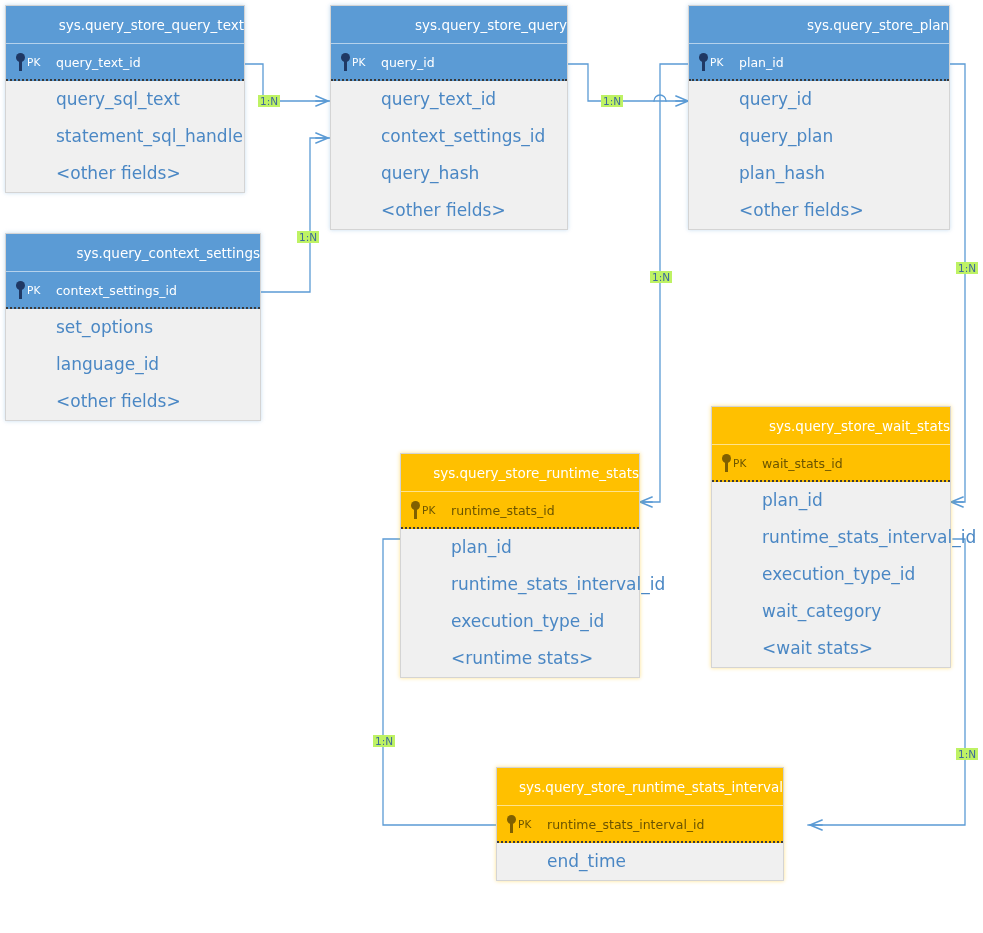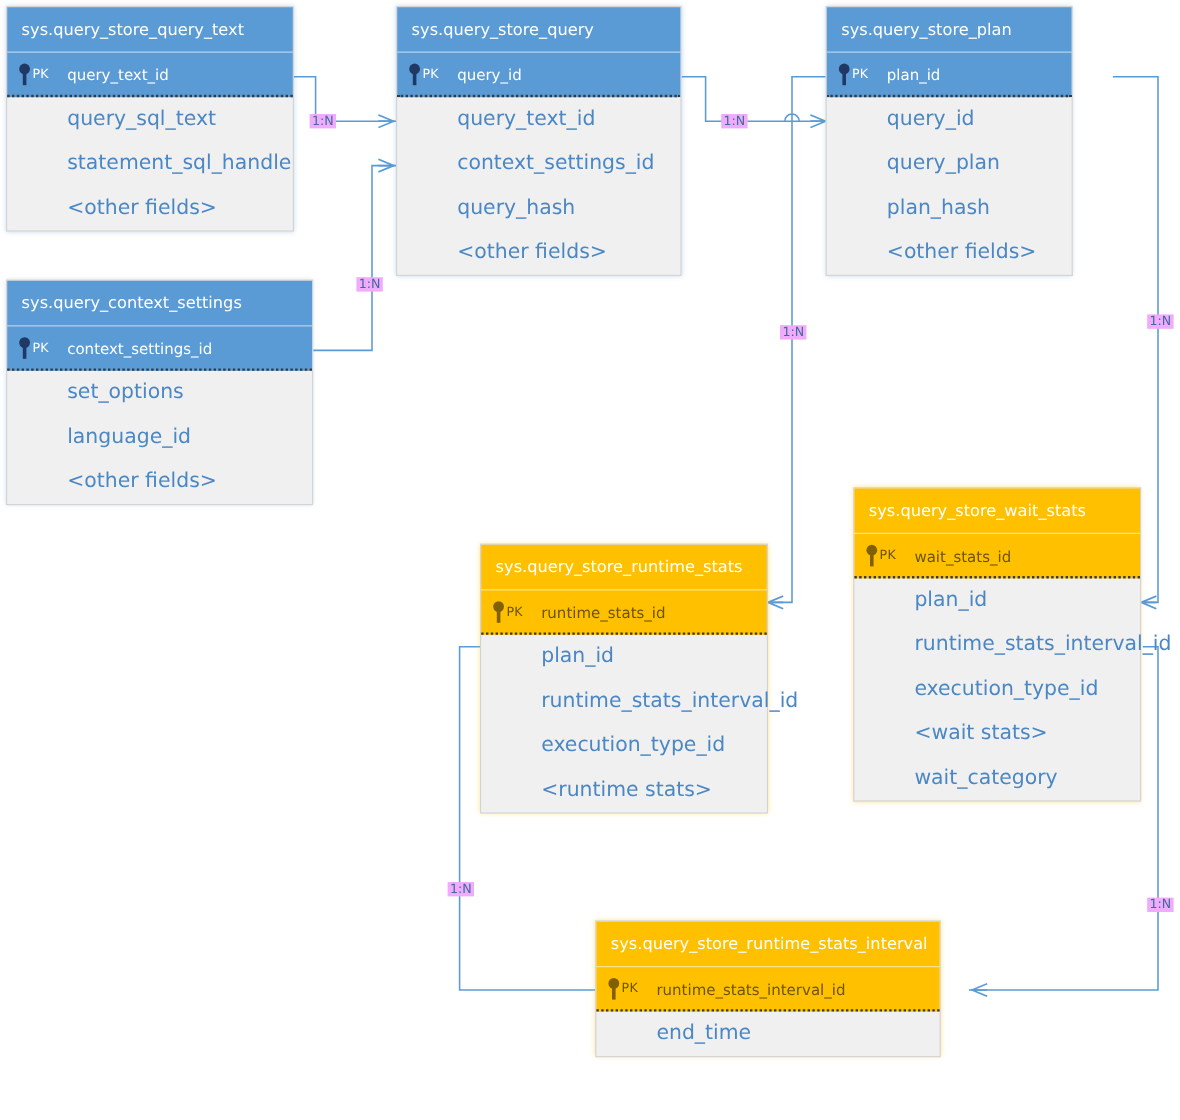--- a/index.html
+++ b/index.html
@@ -26,20 +26,21 @@
 
   .ent-title{
     box-sizing:border-box;
     height:38px;line-height:38px;
     padding-left:12px;
     font-size:13.5px;
     color:#ffffff;
     white-space:nowrap;
     overflow:hidden;
     border-bottom:1px solid rgba(255,255,255,.55);
+    text-align:right;
   }
   .blue  .ent-title{background:#5b9bd5;}
   .orange .ent-title{background:#ffc000;color:#ffffff;}
 
   .ent-pk{
     box-sizing:border-box;
     position:relative;
     height:37px;line-height:37px;
     font-size:12.5px;
     white-space:nowrap;
@@ -79,21 +80,21 @@
     font-size:17px;
     color:#4a87c4;
     white-space:nowrap;
   }
 
   
   .card-label{
     position:absolute;z-index:3;
     font-size:10.5px;
     color:#3f6a9a;
-    background:#f0abfc;
+    background:#bef264;
     padding:0 2px;
     white-space:nowrap;
     line-height:12px;
   }
 </style>
 </head>
 <body>
 
 <div id="canvas">
 
@@ -178,21 +179,21 @@
       <span class="pk-name">query_id</span>
     </div>
     <div class="ent-fields">
       <div class="field">query_text_id</div>
       <div class="field">context_settings_id</div>
       <div class="field">query_hash</div>
       <div class="field">&lt;other fields&gt;</div>
     </div>
   </div>
 
-  <div class="entity blue" style="left:688px;top:5px;width:206px;">
+  <div class="entity blue" style="left:688px;top:5px;width:262px;">
     <div class="ent-title">sys.query_store_plan</div>
     <div class="ent-pk">
       <span class="pk-key"></span>
       <span class="pk-tag">PK</span>
       <span class="pk-name">plan_id</span>
     </div>
     <div class="ent-fields">
       <div class="field">query_id</div>
       <div class="field">query_plan</div>
       <div class="field">plan_hash</div>
@@ -233,22 +234,22 @@
     <div class="ent-title">sys.query_store_wait_stats</div>
     <div class="ent-pk">
       <span class="pk-key"></span>
       <span class="pk-tag">PK</span>
       <span class="pk-name">wait_stats_id</span>
     </div>
     <div class="ent-fields">
       <div class="field">plan_id</div>
       <div class="field">runtime_stats_interval_id</div>
       <div class="field">execution_type_id</div>
+      <div class="field">wait_category</div>
       <div class="field">&lt;wait stats&gt;</div>
-      <div class="field">wait_category</div>
     </div>
   </div>
 
   <div class="entity orange" style="left:496px;top:767px;width:288px;">
     <div class="ent-title">sys.query_store_runtime_stats_interval</div>
     <div class="ent-pk">
       <span class="pk-key"></span>
       <span class="pk-tag">PK</span>
       <span class="pk-name">runtime_stats_interval_id</span>
     </div>

